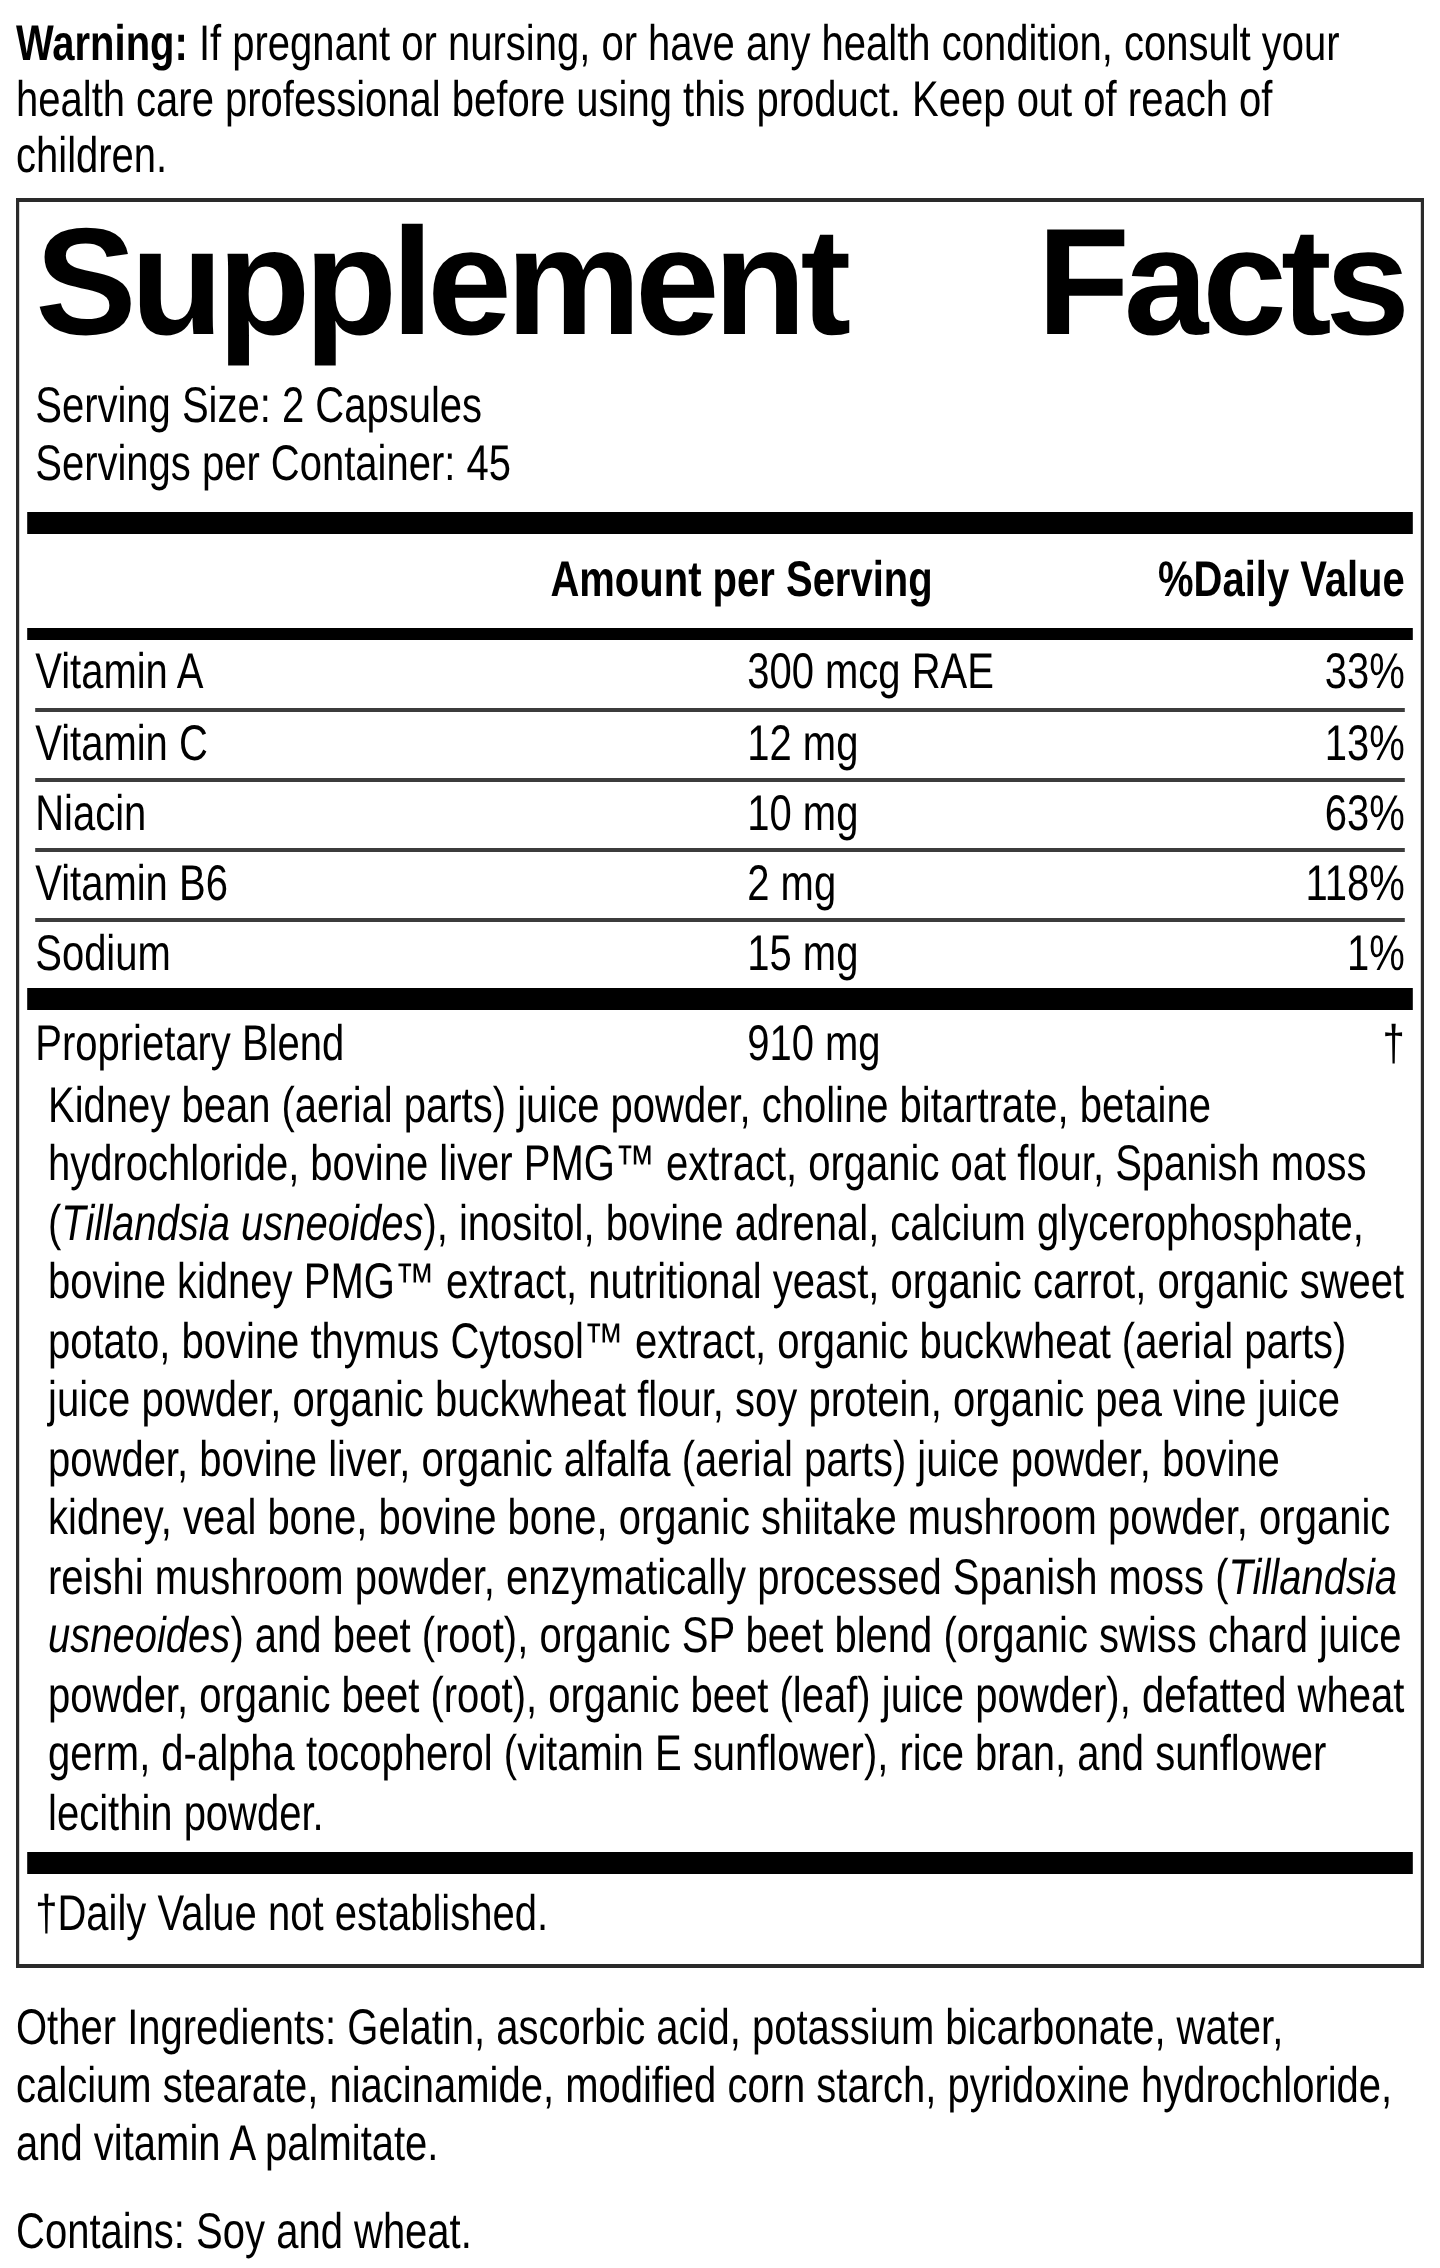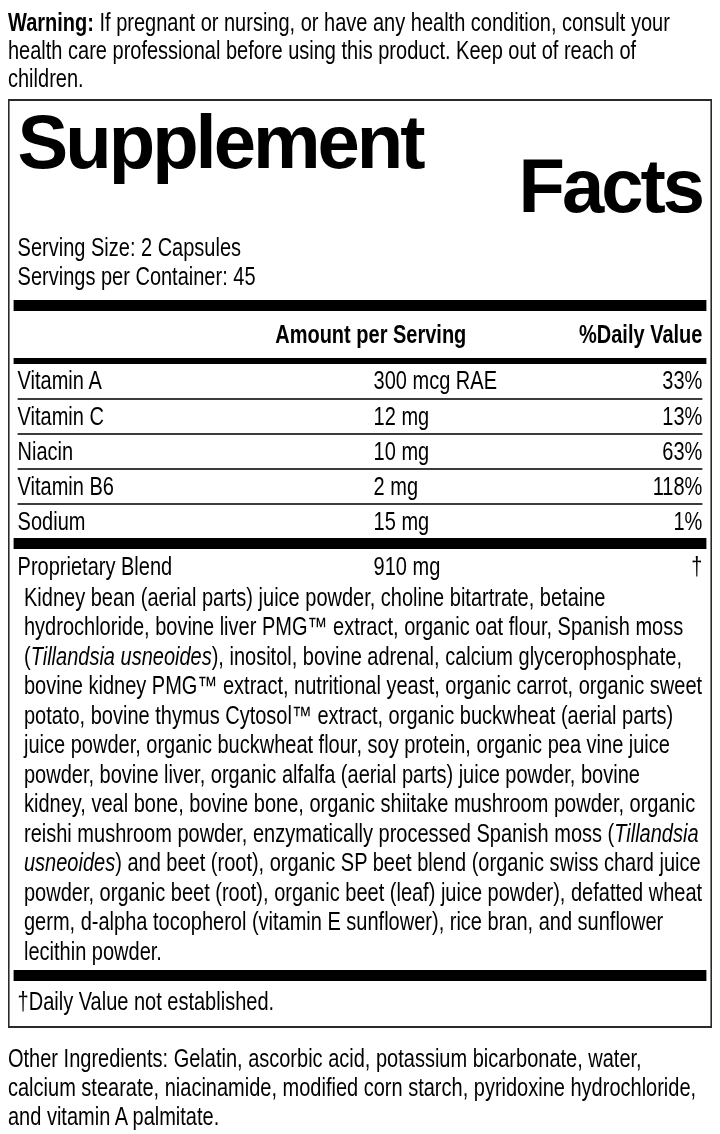--- a/index.html
+++ b/index.html
@@ -31,21 +31,21 @@
   .title-row {
     display: flex;
     justify-content: space-between;
     font-size: 76px;
     font-weight: bold;
     letter-spacing: -3px;
     line-height: 0.92;
     margin-top: 6px;
   }
   .title-left  { transform: scaleX(1.25); transform-origin: 0 50%; }
-  .title-right { transform: scaleX(1.25); transform-origin: 100% 50%; margin-top: 44px; }
+  .title-right { transform: scaleX(1.25); transform-origin: 100% 50%; }
 
   .serving-info {
     font-size: 25px;
     line-height: 29px;
     margin-top: 12px;
   }
   .bar-thick {
     height: 11px;
     background: #000;
     margin: 0 -5px;

